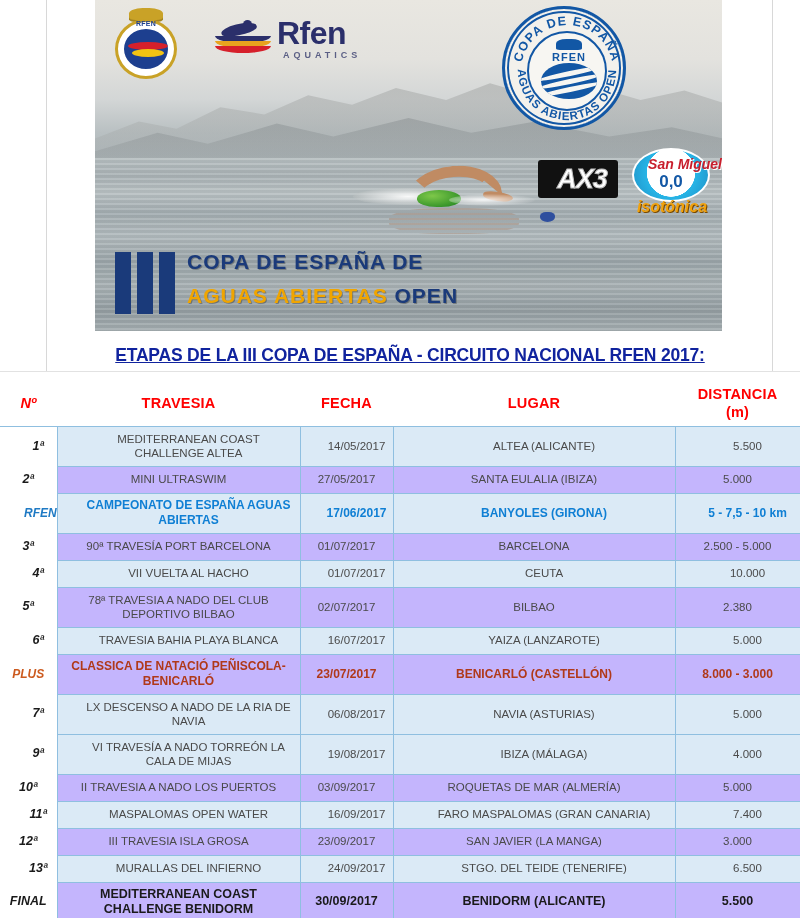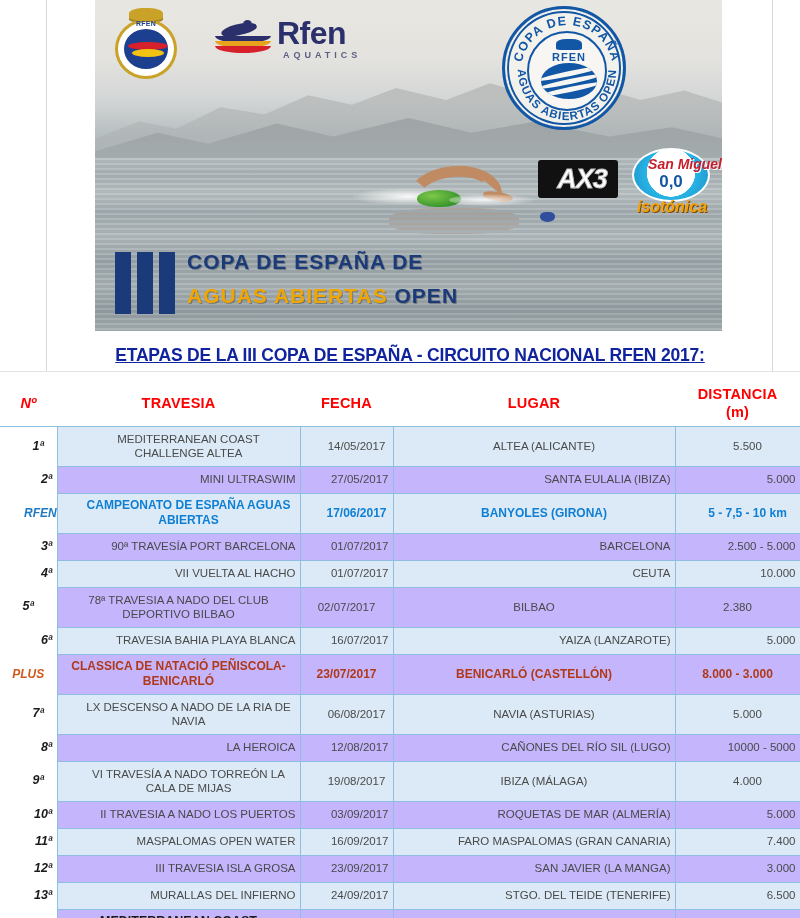--- a/index.html
+++ b/index.html
@@ -329,21 +329,21 @@
   tr.plain td { background: #c4b5fd; }
 
   tr.rfen td { color: #0f7fd4; font-weight: bold; font-size: 12px; }
   tr.rfen td.num { color: #1f7ac4; font-weight: bold; font-style: italic; }
   tr.plus td { color: #b0391a; font-weight: bold; font-size: 12px; }
   tr.plus td.num { color: #cc5a1e; font-weight: bold; font-style: italic; }
   tr.final td { color: #1a1a1a; font-weight: bold; font-size: 12.5px; }
   tr.final td.num { color: #1a1a1a; font-weight: bold; font-style: italic; }
 
   .tall td { height: 40px; }
-  .short td { height: 27px; text-align: right; }
+  .short td { height: 27px; }
 </style>
 </head>
 <body>
 
 <div id="page">
 
   <div class="doc-rule-left"></div>
   <div class="doc-rule-right"></div>
   <div class="doc-rule-bottom"></div>
 
@@ -511,27 +511,20 @@
           <td>BENICARLÓ (CASTELLÓN)</td>
           <td>8.000 - 3.000</td>
         </tr>
         <tr class="shade tall ">
           <td class="num">7ª</td>
           <td>LX DESCENSO A NADO DE LA RIA DE NAVIA</td>
           <td>06/08/2017</td>
           <td>NAVIA (ASTURIAS)</td>
           <td>5.000</td>
         </tr>
-        <tr class="plain short ">
-          <td class="num">8ª</td>
-          <td>LA HEROICA</td>
-          <td>12/08/2017</td>
-          <td>CAÑONES DEL RÍO SIL (LUGO)</td>
-          <td>10000 - 5000</td>
-        </tr>
         <tr class="shade tall ">
           <td class="num">9ª</td>
           <td>VI TRAVESÍA A NADO TORREÓN LA CALA DE MIJAS</td>
           <td>19/08/2017</td>
           <td>IBIZA (MÁLAGA)</td>
           <td>4.000</td>
         </tr>
         <tr class="plain short ">
           <td class="num">10ª</td>
           <td>II TRAVESIA A NADO LOS PUERTOS</td>

